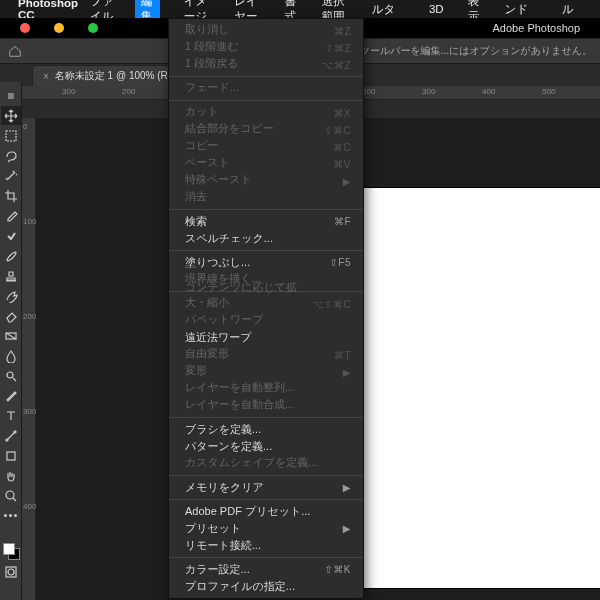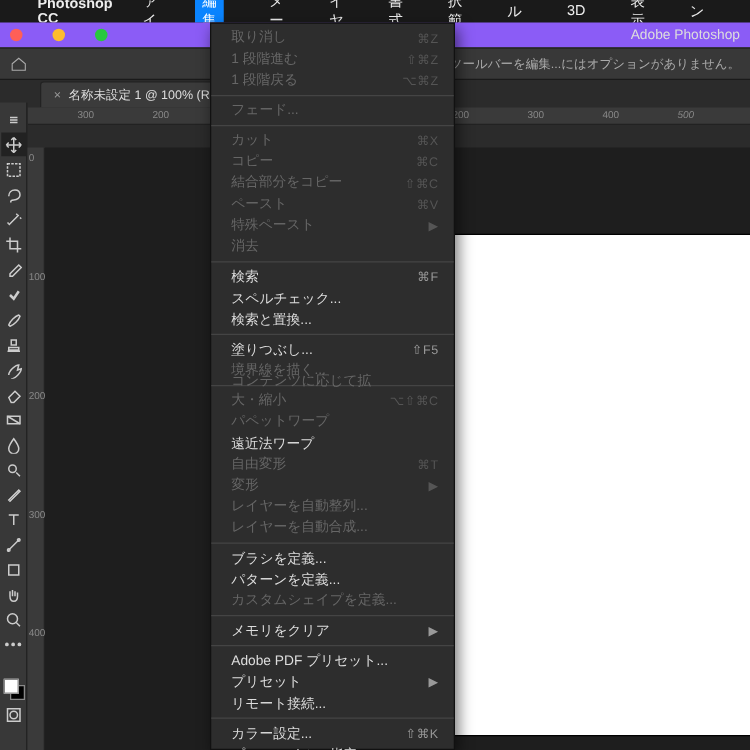--- a/index.html
+++ b/index.html
@@ -1,27 +1,27 @@
 <!DOCTYPE html>
 <html><head>
 <meta charset="utf-8">
 <style>
   * { margin: 0; padding: 0; box-sizing: border-box; font-family: -apple-system, "Helvetica Neue", Arial, sans-serif; }
   body { background: #000; width: 600px; height: 600px; overflow: hidden; position: relative; color: #ccc; font-size: 11px; }
 
   
-  .mac-menubar { background: #1a1a1a; height: 18px; display: flex; align-items: center; padding: 0 6px; gap: 24px; color: #eee; font-size: 11.5px; }
+  .mac-menubar { background: #1a1a1a; height: 18px; display: flex; align-items: center; padding: 0 6px; gap: 12px; color: #eee; font-size: 11.5px; }
   .mac-menubar .apple { font-size: 13px; }
   .mac-menubar .app { font-weight: 600; }
   .mac-menubar .menu { cursor: default; }
   .mac-menubar .menu.open { background: #0a84ff; color: #fff; padding: 1px 6px; margin: 0 -6px; }
 
   
   .window { position: absolute; top: 18px; left: 0; right: 0; bottom: 0; background: #2b2b2b; }
-  .titlebar { height: 20px; background: #8b5cf6; display: flex; align-items: center; padding: 0 8px; gap: 24px; }
+  .titlebar { height: 20px; background: #000000; display: flex; align-items: center; padding: 0 20px; gap: 24px; }
   .dot { width: 10px; height: 10px; border-radius: 50%; }
   .dot.r { background: #ff5f57; } .dot.y { background: #febc2e; } .dot.g { background: #28c840; }
   .title-right { margin-left: auto; color: #ddd; font-size: 11px; }
 
   .options-row { height: 26px; background: #383838; border-top: 1px solid #222; border-bottom: 1px solid #1a1a1a; display: flex; align-items: center; padding: 0 8px; gap: 26px; color: #aaa; font-size: 10px; }
   .options-row .home { width:14px; height:14px; display:flex; align-items:center; justify-content:center; }
   .options-row .spacer { flex:1; }
 
   .tabbar { height: 22px; background: #2b2b2b; display: flex; align-items: flex-end; padding-left: 24px; }
   .tab { background: #3b3b3b; border: 1px solid #222; border-bottom: none; padding: 3px 10px; font-size: 10px; color: #ddd; border-radius: 3px 3px 0 0; display:flex; gap:6px; align-items:center;}
@@ -269,49 +269,46 @@
     <div class="dd-sep"></div>
     <div class="dd-item disabled">
       <span>フェード...</span>
     </div>
     <div class="dd-sep"></div>
     <div class="dd-item disabled">
       <span>カット</span>
       <span class="sc">⌘X</span>
     </div>
     <div class="dd-item disabled">
+      <span>結合部分をコピー</span>
+      <span class="sc">⇧⌘C</span>
+    </div>
+    <div class="dd-item disabled">
       <span>コピー</span>
       <span class="sc">⌘C</span>
     </div>
     <div class="dd-item disabled">
-      <span>結合部分をコピー</span>
-      <span class="sc">⇧⌘C</span>
-    </div>
-    <div class="dd-item disabled">
       <span>ペースト</span>
       <span class="sc">⌘V</span>
     </div>
     <div class="dd-item disabled">
       <span>特殊ペースト</span>
       <span class="sc">▶</span>
     </div>
     <div class="dd-item disabled">
       <span>消去</span>
     </div>
     <div class="dd-sep"></div>
     <div class="dd-item">
       <span>検索</span>
       <span class="sc">⌘F</span>
     </div>
     <div class="dd-item">
       <span>スペルチェック...</span>
     </div>
-    <div class="dd-item">
-      <span>検索と置換...</span>
-    </div>
     <div class="dd-sep"></div>
     <div class="dd-item">
       <span>塗りつぶし...</span>
       <span class="sc">⇧F5</span>
     </div>
     <div class="dd-item disabled">
       <span>境界線を描く...</span>
     </div>
     <div class="dd-sep"></div>
     <div class="dd-item disabled">

